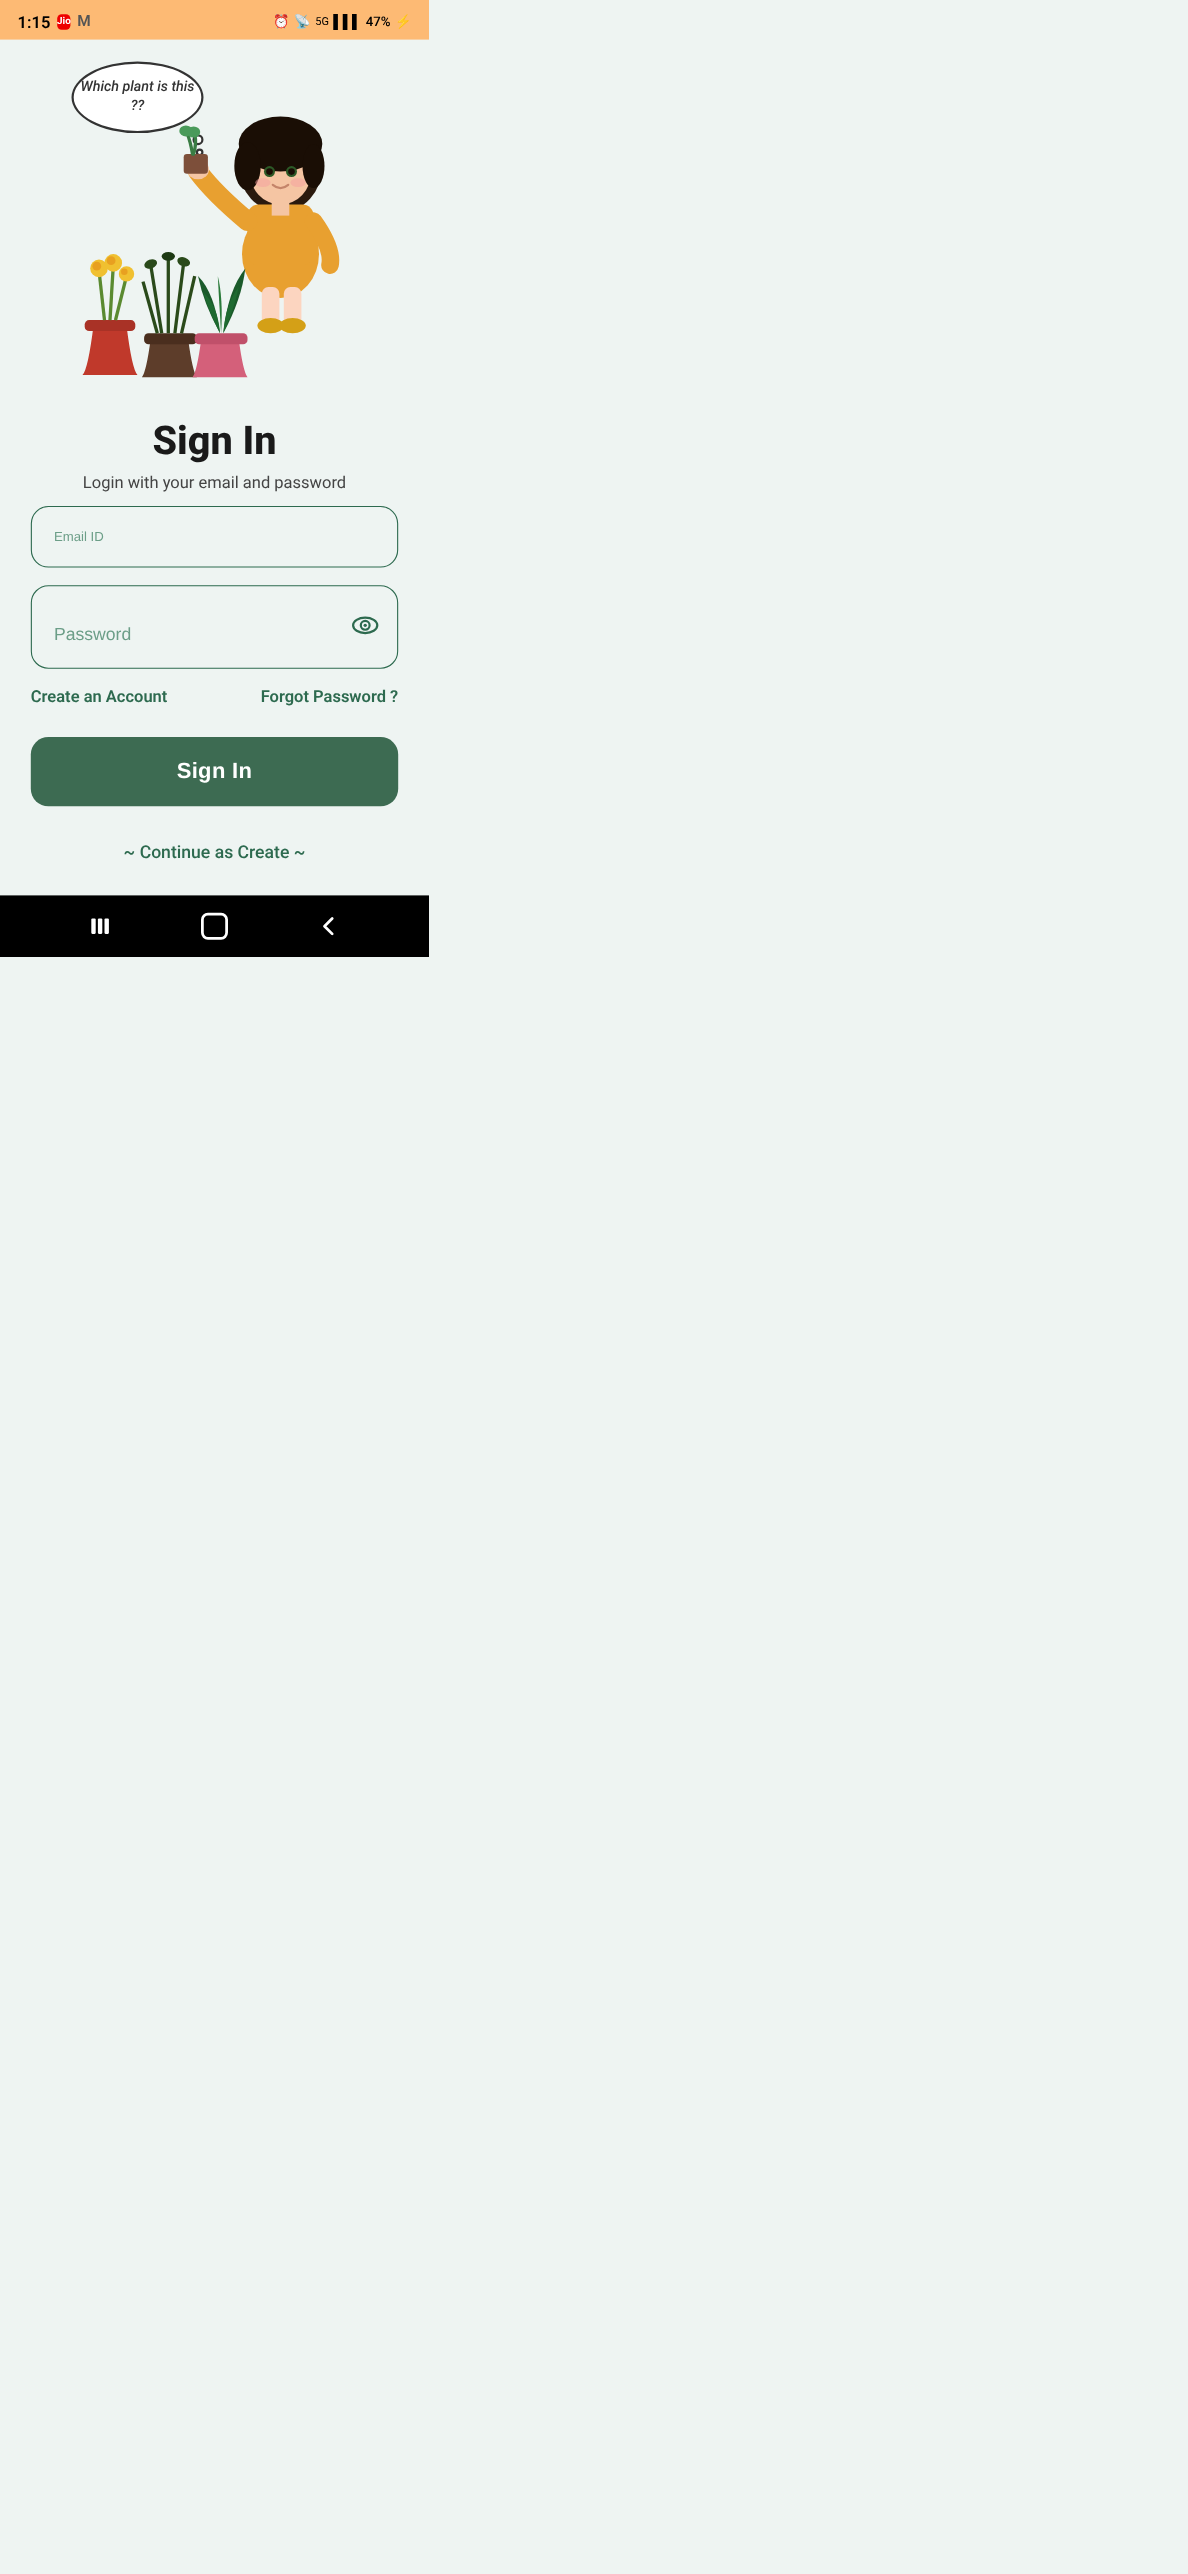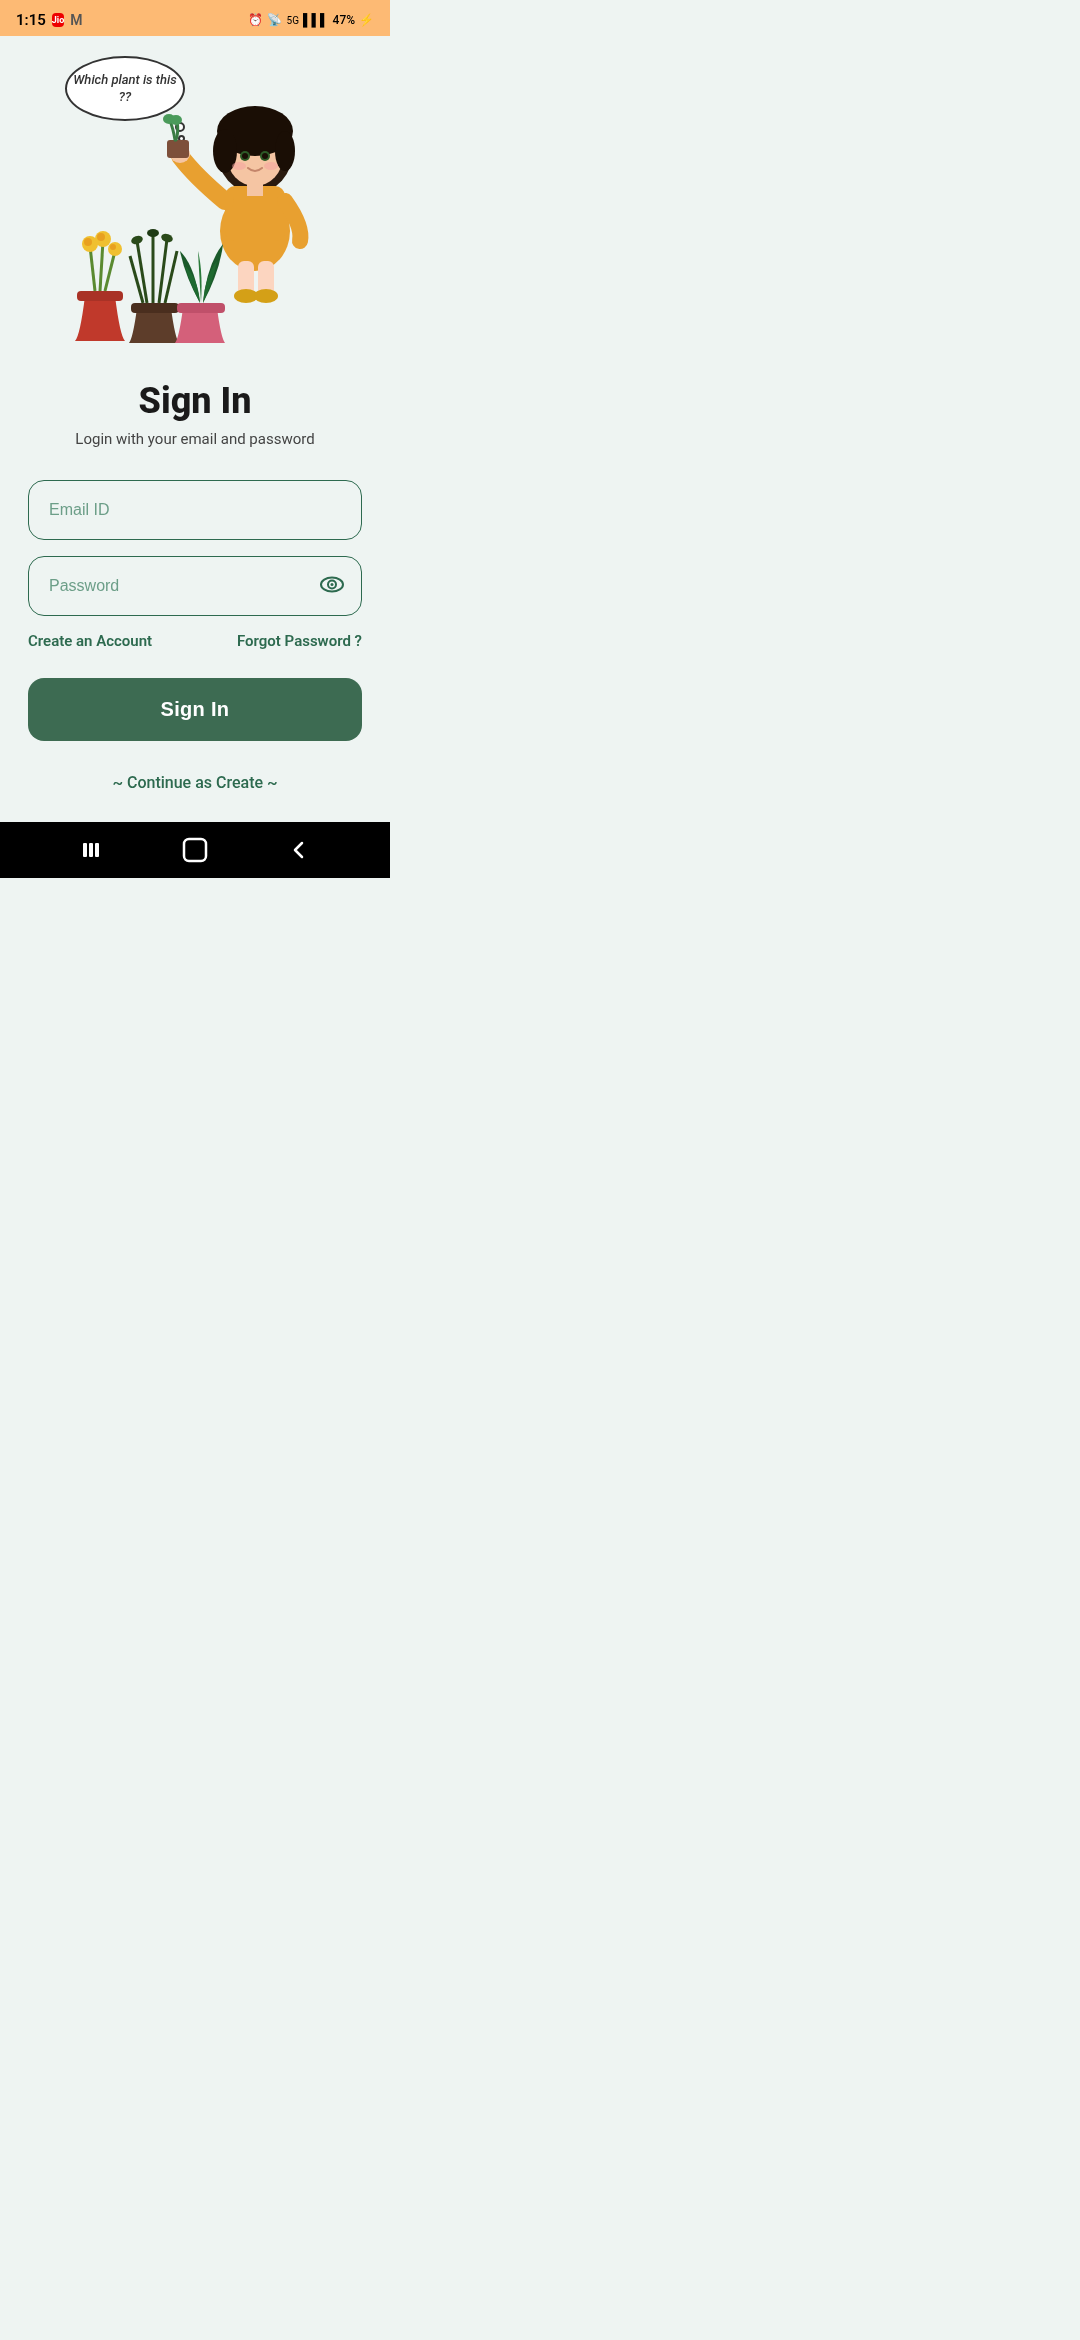--- a/index.html
+++ b/index.html
@@ -130,49 +130,49 @@
       font-size: 36px;
       font-weight: 800;
       color: #1a1a1a;
       margin-bottom: 8px;
       text-align: center;
     }
 
     .sign-in-subtitle {
       font-size: 15px;
       color: #444;
-      margin-bottom: 32px;
+      margin-bottom: 12px;
       text-align: left;
     }
 
     .input-field {
       width: 100%;
       padding: 20px 20px;
       border: 1.5px solid #2d6a4f;
       border-radius: 16px;
       background: transparent;
-      font-size: 16px;
+      font-size: 12px;
       color: #555;
       outline: none;
       margin-bottom: 16px;
     }
 
     .input-field::placeholder {
       color: #6c9e88;
     }
 
     .password-wrapper {
       width: 100%;
       position: relative;
       margin-bottom: 16px;
     }
 
     .password-input {
       width: 100%;
-      padding: 20px 52px 20px 20px;
+      padding: 36px 52px 20px 20px;
       border: 1.5px solid #2d6a4f;
       border-radius: 16px;
       background: transparent;
       font-size: 16px;
       color: #555;
       outline: none;
     }
 
     .password-input::placeholder {
       color: #6c9e88;

